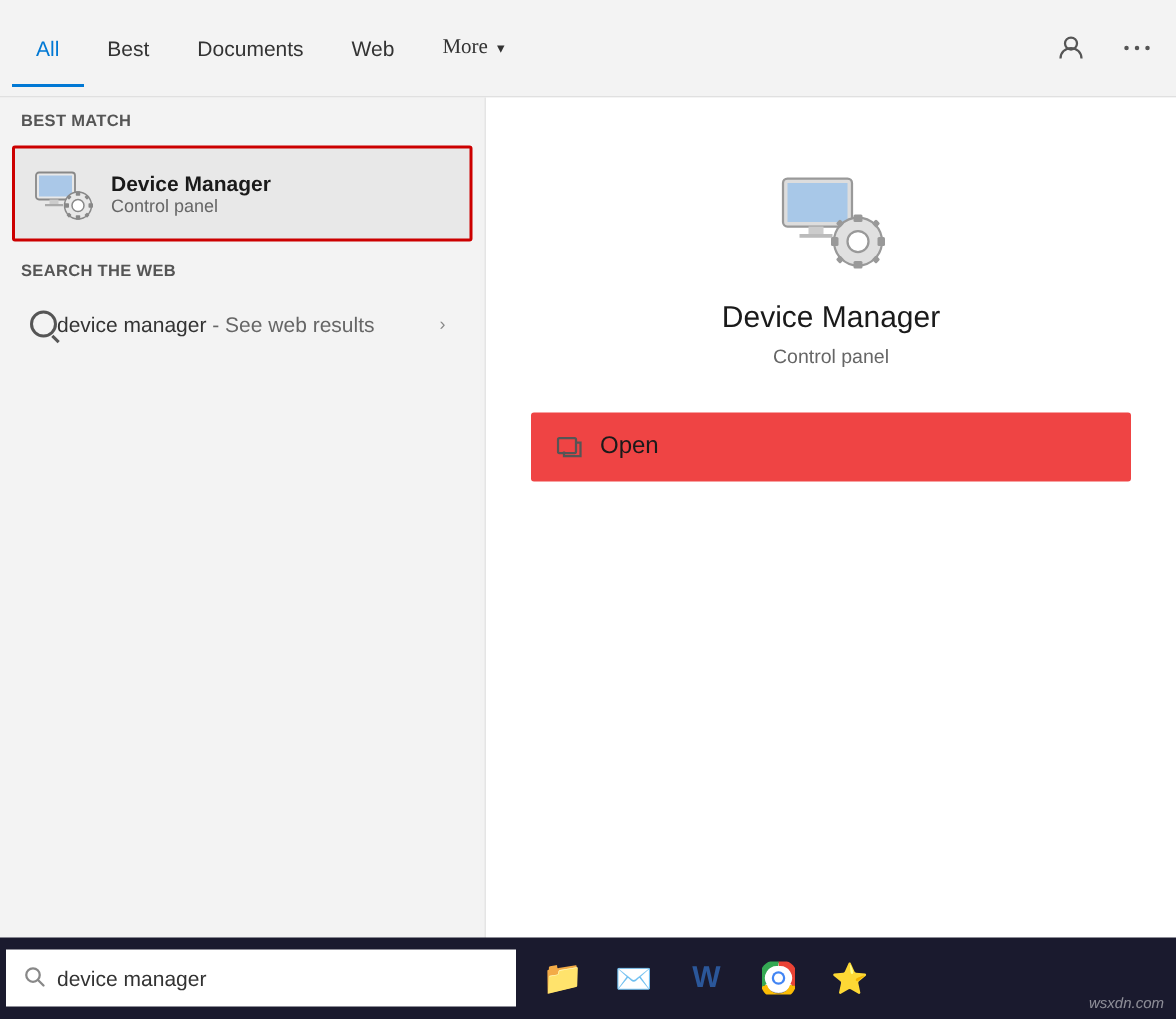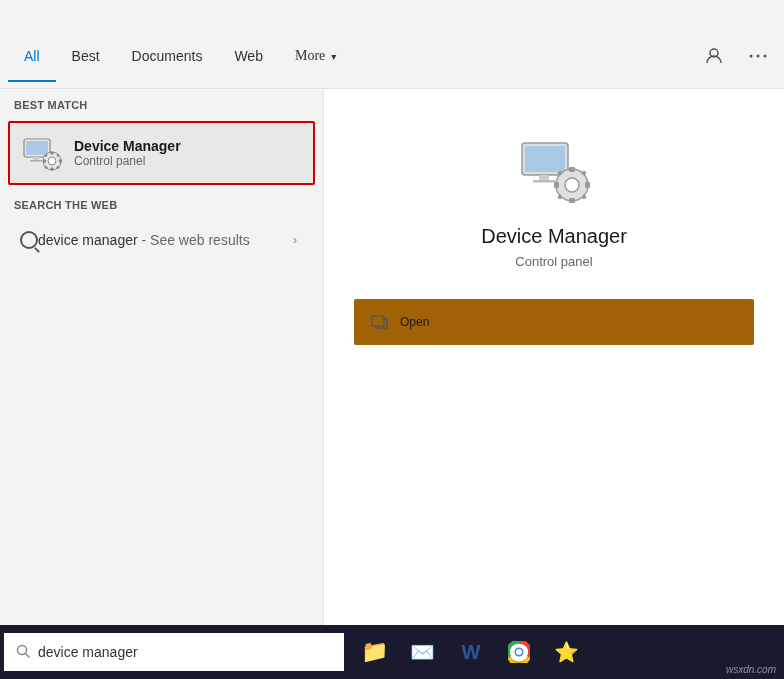--- a/index.html
+++ b/index.html
@@ -13,21 +13,20 @@
     }
 
     
     .top-nav {
       display: flex;
       align-items: center;
       height: 65px;
       background: #f3f3f3;
       border-bottom: 1px solid #e0e0e0;
       padding: 0 8px;
-      margin-top: 24px;
     }
     .nav-tab {
       padding: 0 16px;
       height: 51px;
       display: flex;
       align-items: center;
       font-size: 14px;
       color: #333;
       cursor: pointer;
       position: relative;
@@ -201,28 +200,28 @@
     }
     .detail-subtitle {
       font-size: 13px;
       color: #666;
       margin-bottom: 30px;
     }
 
     .action-btn {
       width: 400px;
       height: 46px;
-      background: #a16207;
+      background: #ef4444;
       border: none;
       display: flex;
       align-items: center;
       gap: 10px;
       padding: 0 16px;
       cursor: pointer;
-      font-size: 12px;
+      font-size: 16px;
       color: #1a1a1a;
       border-radius: 2px;
     }
 
     .open-icon {
       width: 20px;
       height: 20px;
       display: flex;
       align-items: center;
       justify-content: center;

